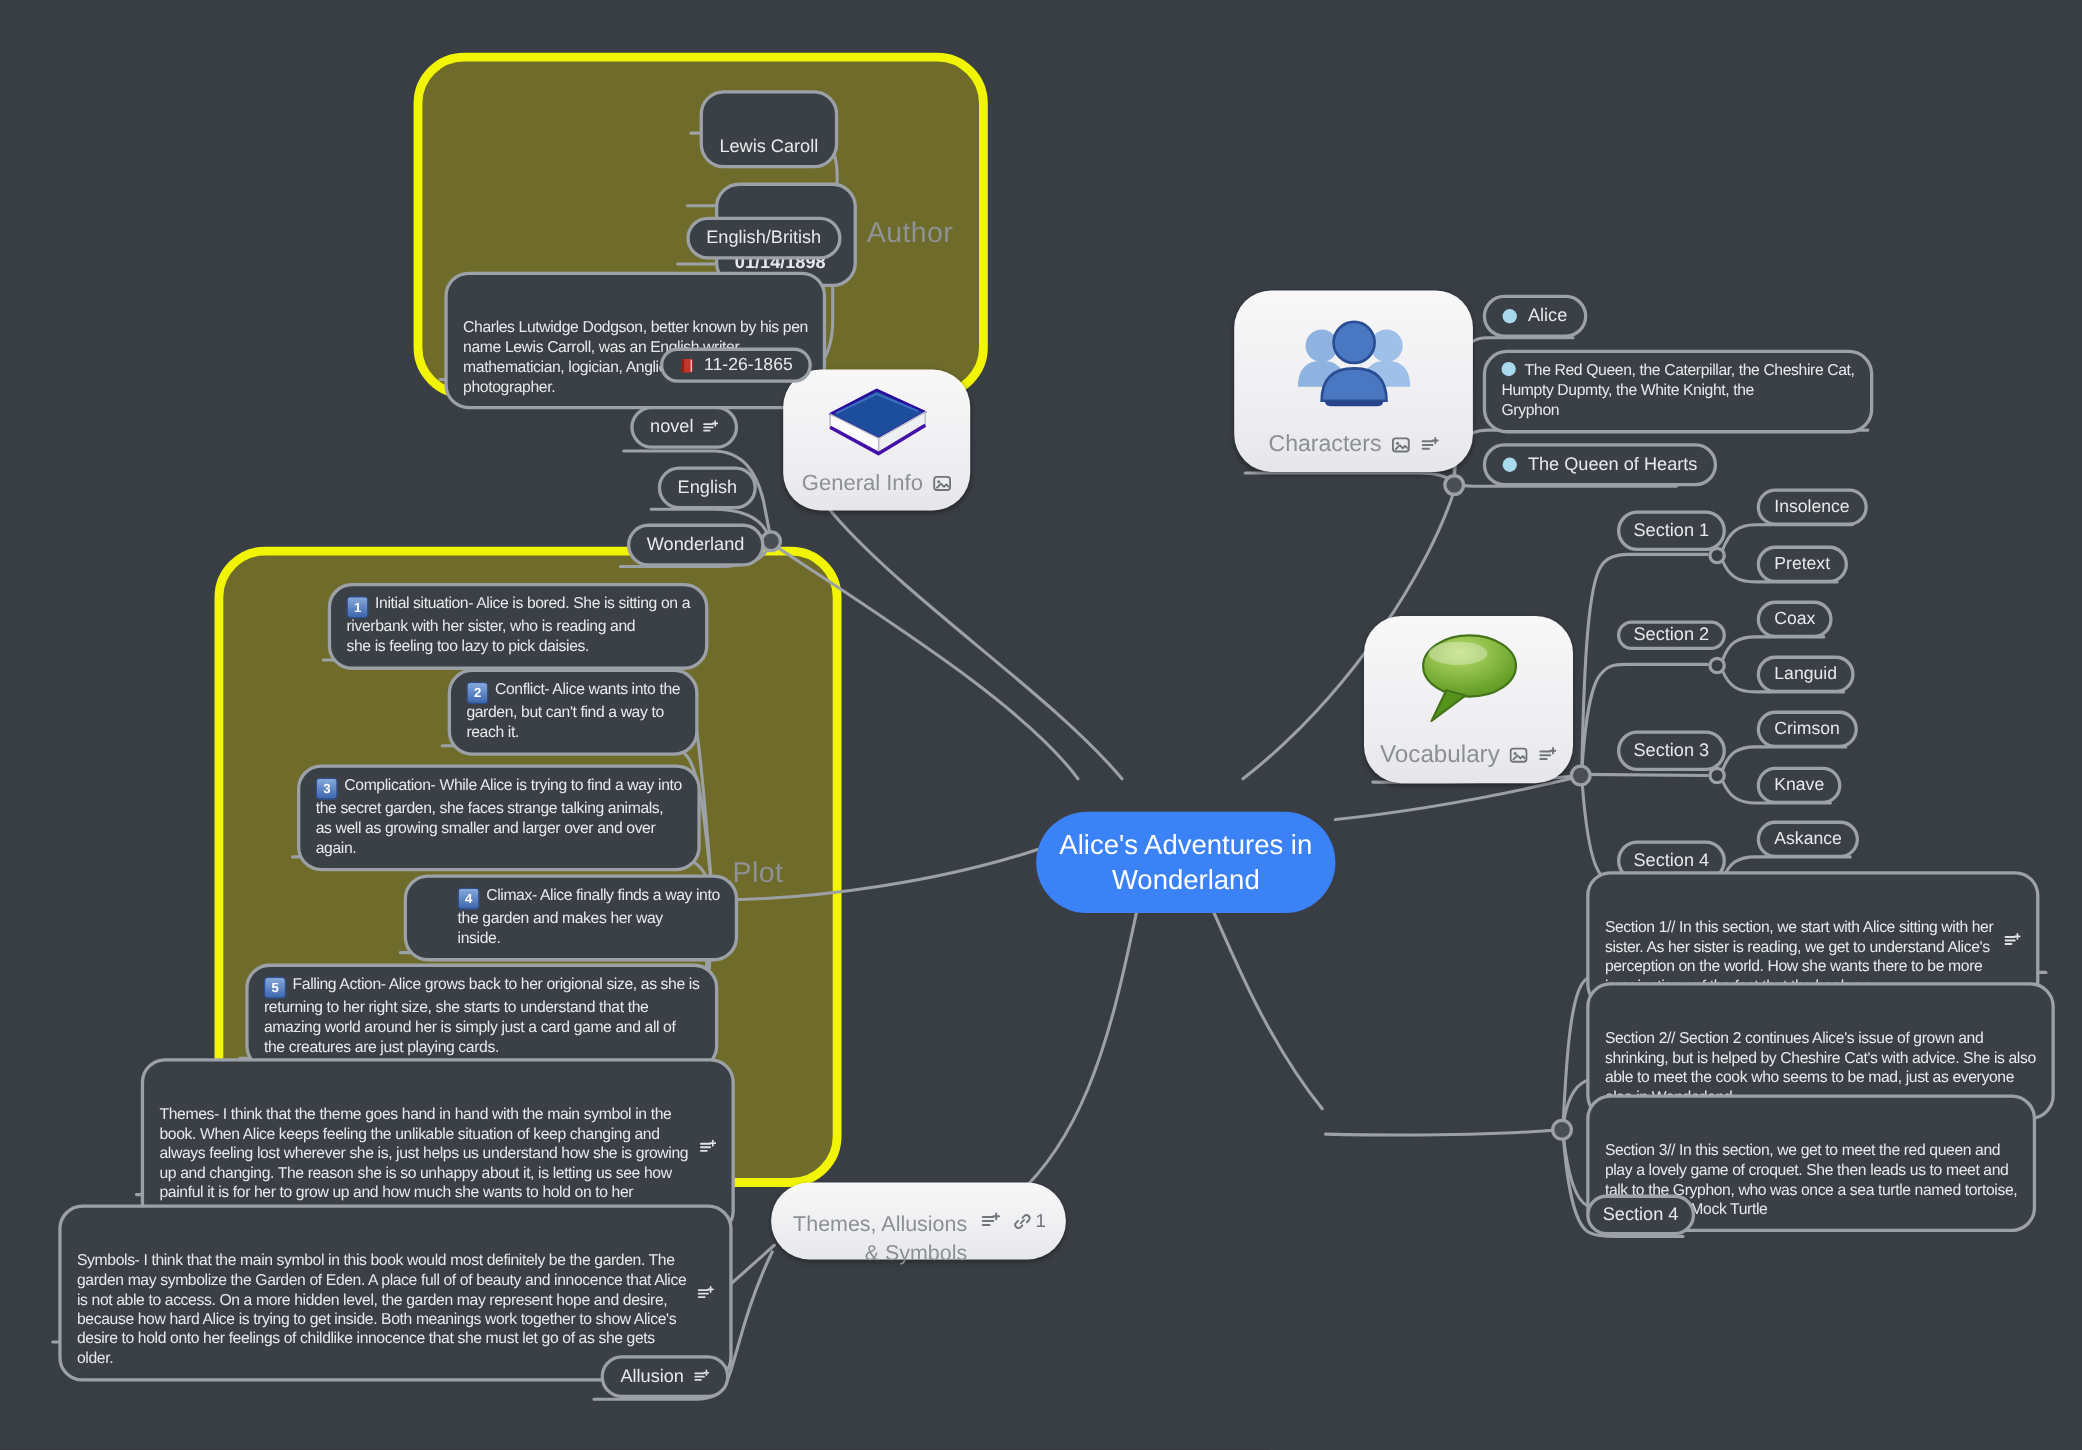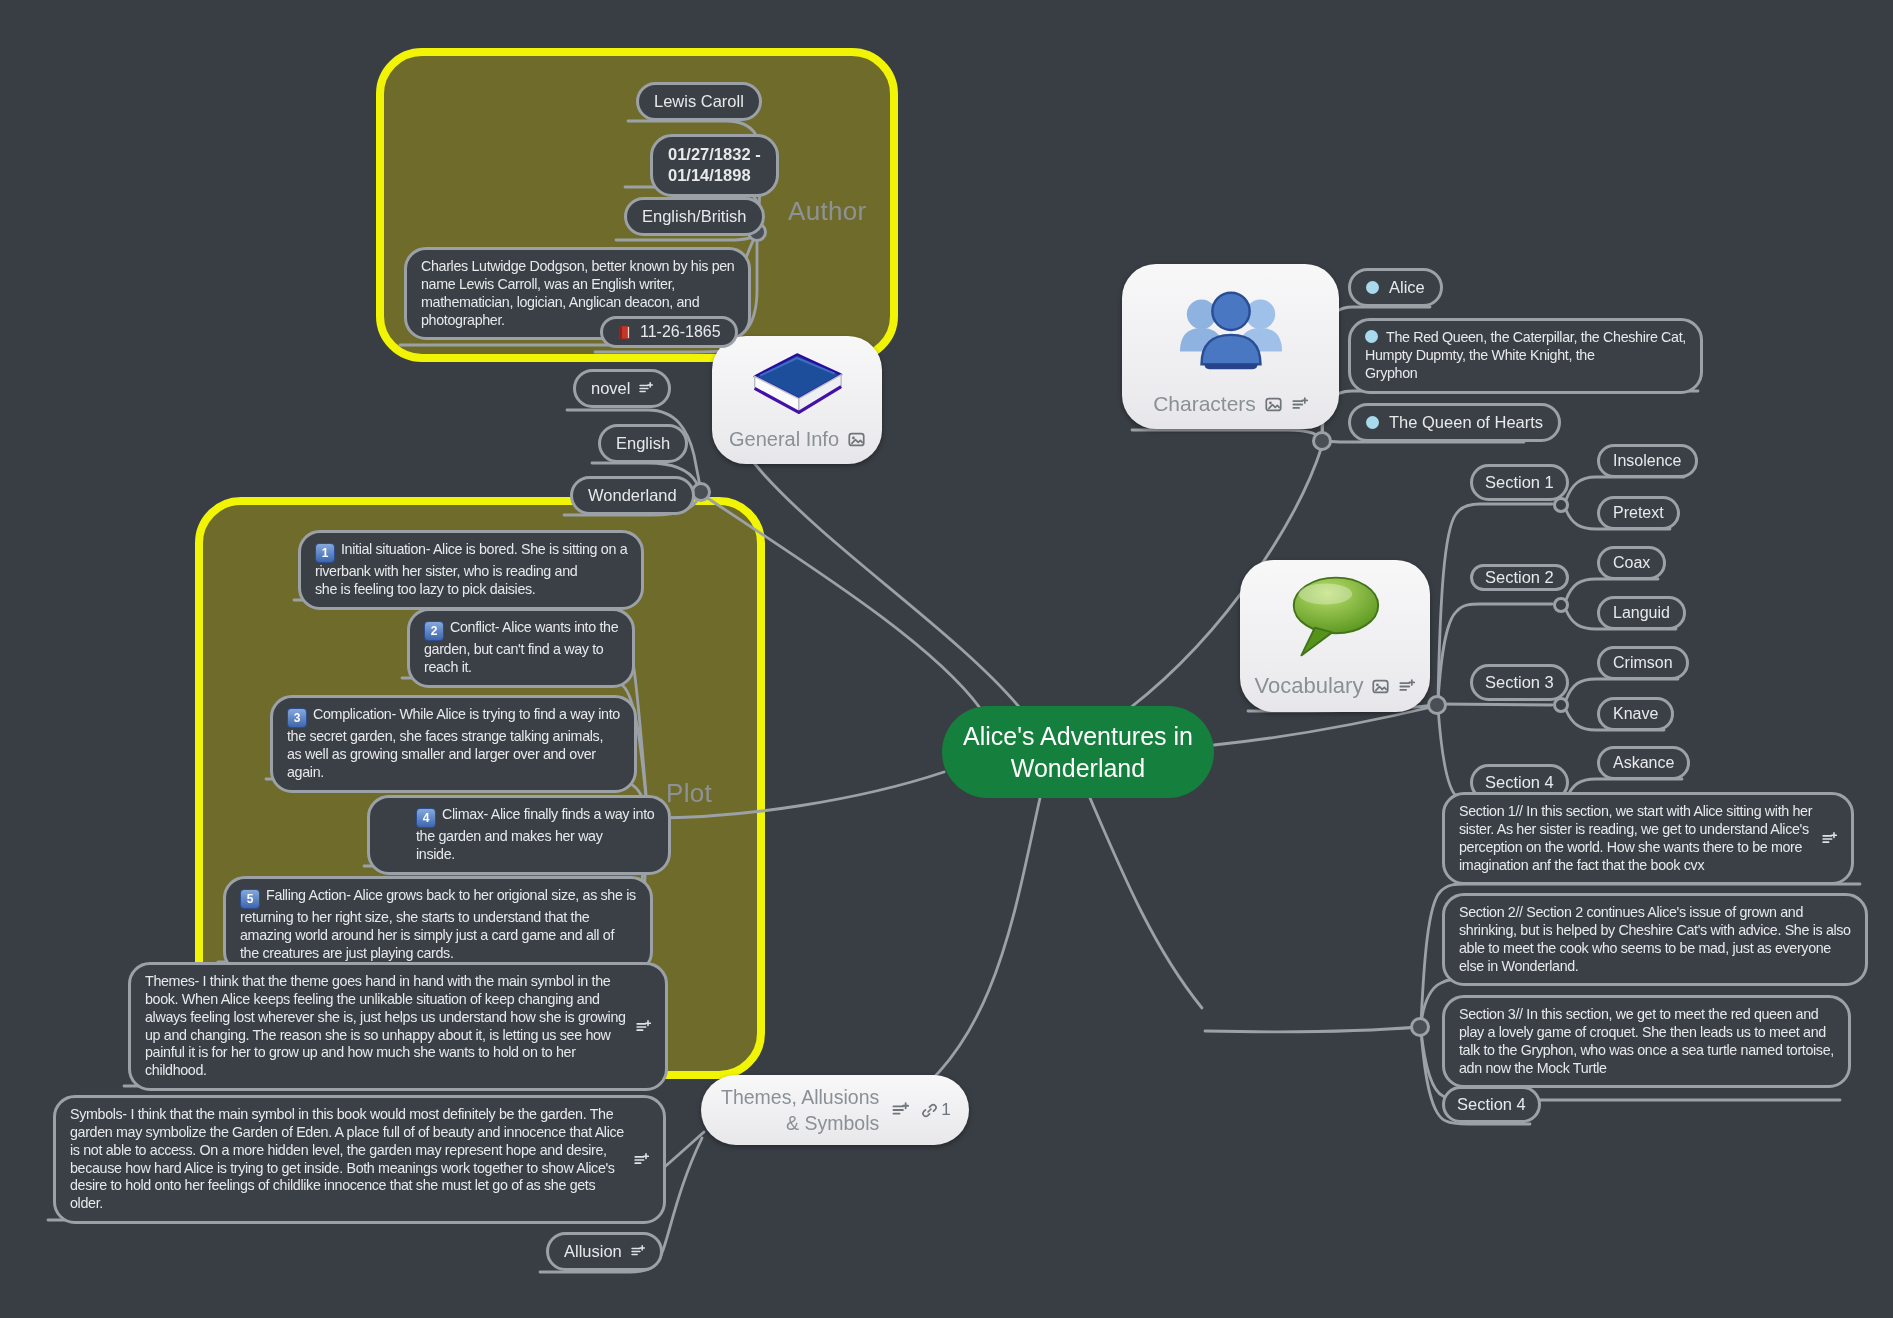--- a/index.html
+++ b/index.html
@@ -6,31 +6,31 @@
   #canvas{position:relative;width:1893px;height:1318px;background:#393E44;overflow:hidden;
           font-family:"Liberation Sans", sans-serif;}
   svg.wires{position:absolute;left:0;top:0;z-index:2;}
   .group{position:absolute;background:#6F6C2B;border:8px solid #F1F505;border-radius:46px;z-index:1;box-sizing:border-box;}
   .glabel{position:absolute;z-index:3;color:#8E9296;font-size:26px;letter-spacing:0.3px;}
   .node{position:absolute;z-index:4;background:#3B4047;border:3.5px solid #9CA1A7;color:#E7E9EB;
         box-sizing:border-box;display:flex;align-items:center;}
   .pill{padding:7px 15px;font-size:16.5px;border-radius:22px;white-space:nowrap;gap:8px;}
   .pill.sm{padding:5px 13px;font-size:16px;border-radius:19px;}
   .para{padding:8px 14px;font-size:14.3px;line-height:1.25;letter-spacing:-0.35px;border-radius:22px;gap:9px;}
-  .pre{white-space:pre-line;}
+  .pre{white-space:pre-line;margin-top:32px;}
   .top5{z-index:5;}
   .card{position:absolute;z-index:4;background:linear-gradient(180deg,#F8F8F9 0%,#ECECEF 78%,#E6E6EA 100%);
         border-radius:34px;box-shadow:0 2px 5px rgba(0,0,0,0.35);display:flex;flex-direction:column;
         align-items:center;justify-content:flex-end;box-sizing:border-box;}
   .card .bigicon{margin:auto;}
   .card-label{display:flex;align-items:center;gap:9px;color:#8A9095;font-size:21px;padding-bottom:13px;white-space:nowrap;}
   .wnode{position:absolute;z-index:4;background:linear-gradient(180deg,#F8F8F9,#E8E8EB);border-radius:35px;
          color:#8A9095;font-size:19.5px;line-height:1.35;display:flex;align-items:center;gap:12px;
          padding:10px 18px 10px 20px;box-shadow:0 2px 5px rgba(0,0,0,0.35);box-sizing:border-box;text-align:right;}
-  .central{position:absolute;z-index:5;background:#15803d;border-radius:46px;color:#FFFFFF;font-size:25px;
+  .central{position:absolute;z-index:5;background:#3b82f6;border-radius:46px;color:#FFFFFF;font-size:25px;
            display:flex;align-items:center;justify-content:center;text-align:center;line-height:1.28;}
   .bullet{display:inline-block;width:13px;height:13px;border-radius:50%;background:#A9D9EC;
           margin-right:8px;flex:none;vertical-align:-1px;}
   .numbadge{display:inline-block;width:18px;height:18px;border-radius:4px;margin-right:6px;
             background:linear-gradient(180deg,#86A9DC,#3D66AE);border:1px solid #2C4E91;color:#fff;
             font-size:12px;font-weight:bold;text-align:center;line-height:18px;vertical-align:-3px;}
   .ic{flex:none;}
   .dkic{color:#DFE2E5;}
   .ltic{color:#6F757B;}
   .linkwrap{display:flex;align-items:center;gap:3px;color:#6F757B;font-size:17px;}

